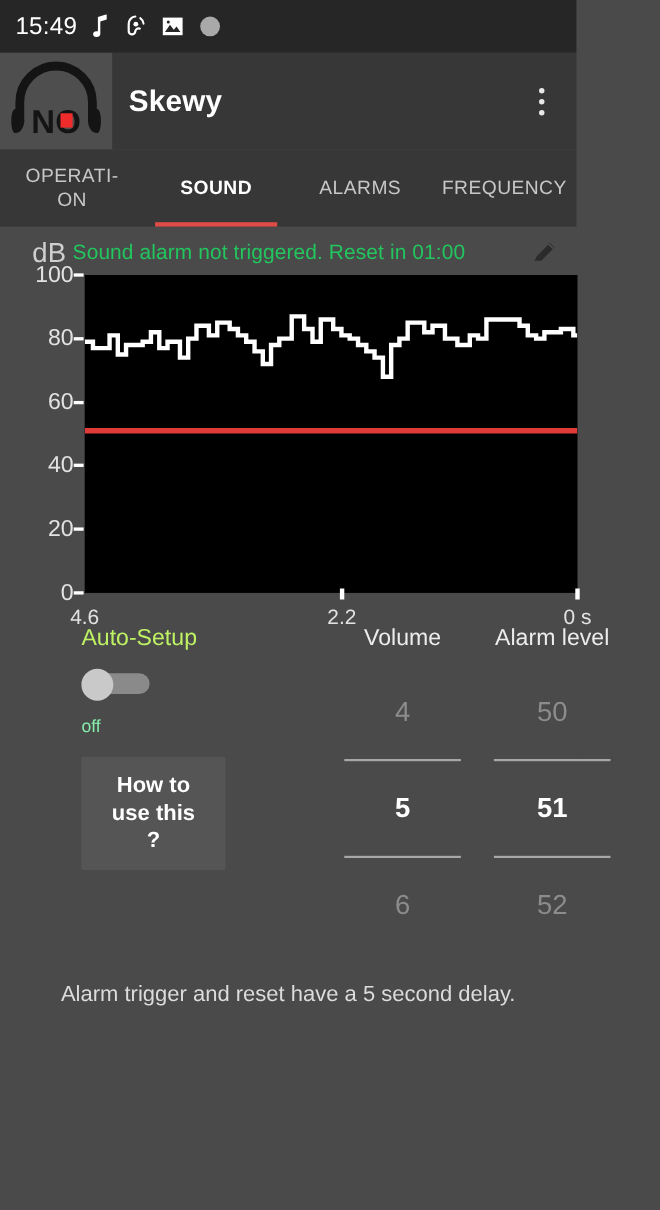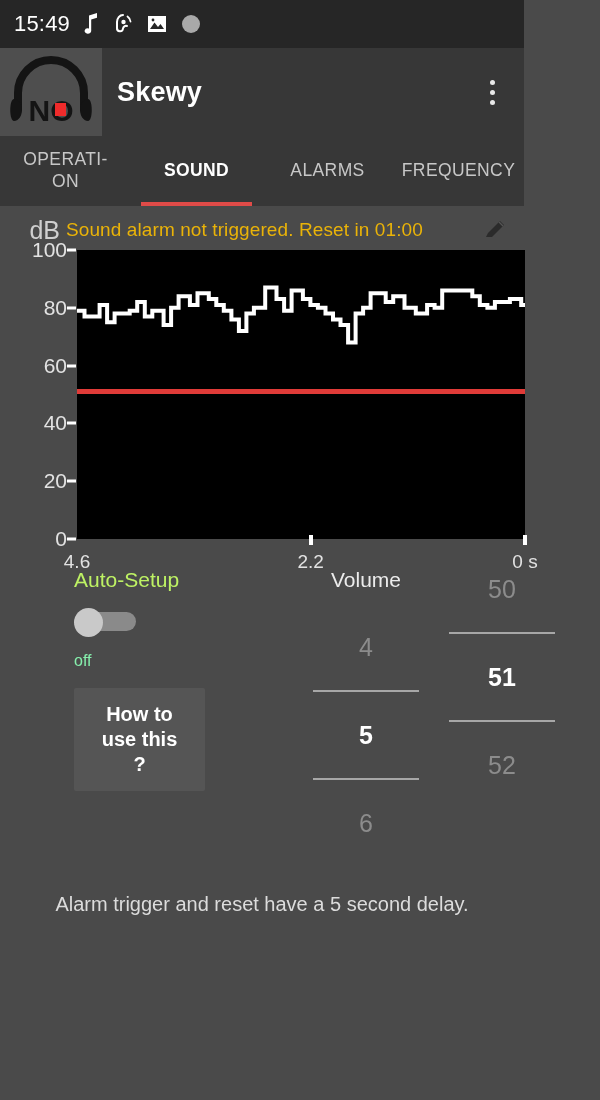--- a/index.html
+++ b/index.html
@@ -60,21 +60,21 @@
     height: 4px; background: #e04b48;
   }
   .tab-wrap { white-space: pre-line; }
 
   
   .chart-head {
     height: 36px; display: flex; align-items: center; padding: 0 14px 0 0;
     margin-top: 6px;
   }
   .db-label { width: 66px; text-align: right; color: #cfcfcf; font-size: 25px; padding-right: 6px;}
-  .alarm-msg { color: #eab308; font-size: 19px; flex: 1; letter-spacing: .1px; }
+  .alarm-msg { color: #22c55e; font-size: 19px; flex: 1; letter-spacing: .1px; }
   .pencil { width: 30px; height: 30px; display:flex; align-items:center; justify-content:center; }
 
   
   .chart-area { position: relative; height: 300px; margin-top: 2px; }
   .y-axis {
     position: absolute; left: 0; top: 0; width: 77px; height: 289px;
   }
   .y-tick {
     position: absolute; right: 10px; color: #e2e2e2; font-size: 21px;
     transform: translateY(-50%); text-align: right; width: 62px;
@@ -255,20 +255,21 @@
     <div class="pickers">
       <div class="picker">
         <div class="picker-title">Volume</div>
         <div class="pk-val">4</div>
         <div class="pk-line"></div>
         <div class="pk-val sel">5</div>
         <div class="pk-line"></div>
         <div class="pk-val">6</div>
       </div>
       <div class="picker">
+        <div class="picker-title">Alarm level</div>
         <div class="pk-val">50</div>
         <div class="pk-line"></div>
         <div class="pk-val sel">51</div>
         <div class="pk-line"></div>
         <div class="pk-val">52</div>
       </div>
     </div>
   </div>
 
   <div class="footer-note">Alarm trigger and reset have a 5 second delay.</div>

